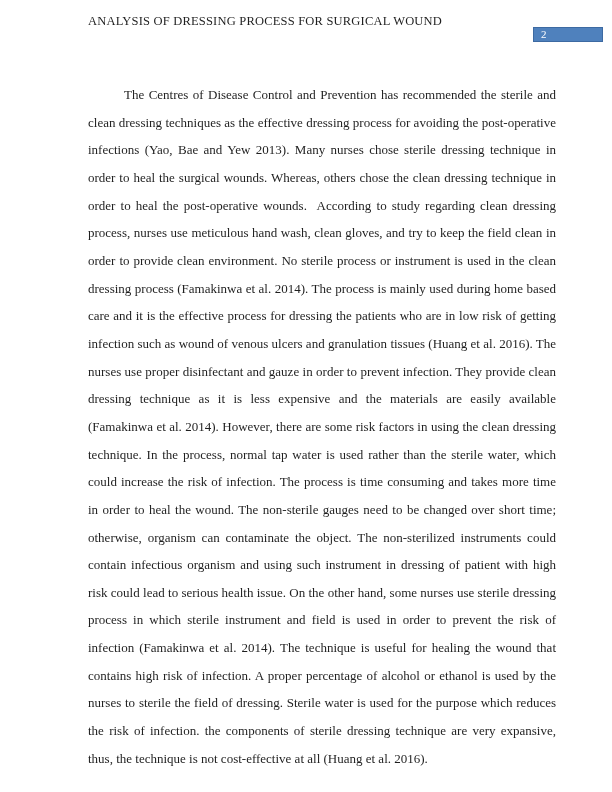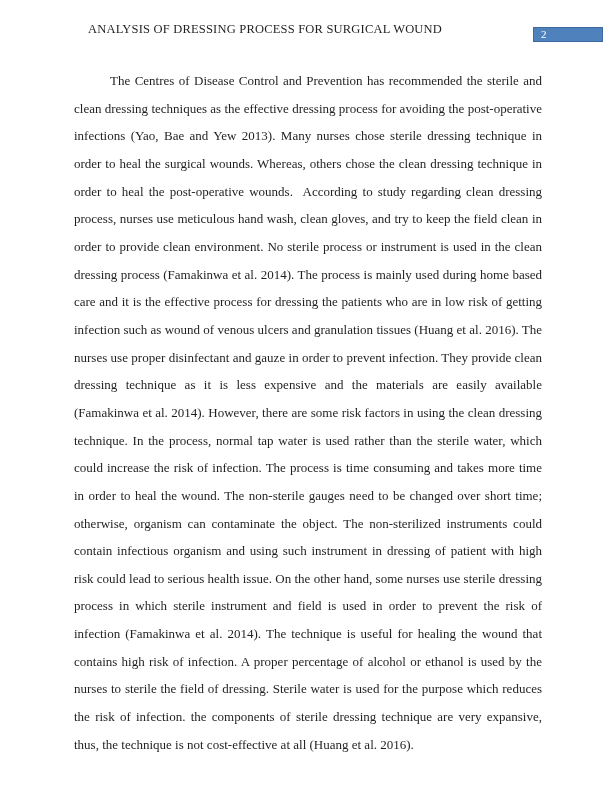--- a/index.html
+++ b/index.html
@@ -12,21 +12,21 @@
     width: 612px;
     height: 792px;
     background: #ffffff;
     overflow: hidden;
     font-family: "Liberation Serif", "DejaVu Serif", serif;
     color: #1f1f1f;
   }
   .running-head {
     position: absolute;
     left: 88px;
-    top: 22px;
+    top: 14px;
     font-size: 12.5px;
     letter-spacing: 0.2px;
     color: #1f1f1f;
     white-space: nowrap;
   }
   .page-number-badge {
     position: absolute;
     left: 533px;
     top: 27px;
     width: 70px;
@@ -42,21 +42,21 @@
     font-size: 11px;
     line-height: 13px;
     padding-left: 7px;
     font-family: "Liberation Serif", "DejaVu Serif", serif;
   }
   .body-text {
     position: absolute;
     left: 72px;
     top: 65px;
     width: 468px;
-    margin: 2px;
+    margin: 16px;
     font-size: 13px;
     line-height: 27.65px;
     text-align: justify;
     text-indent: 36px;
     white-space: pre-wrap;
     color: #1f1f1f;
   }
 </style>
 </head>
 <body>

